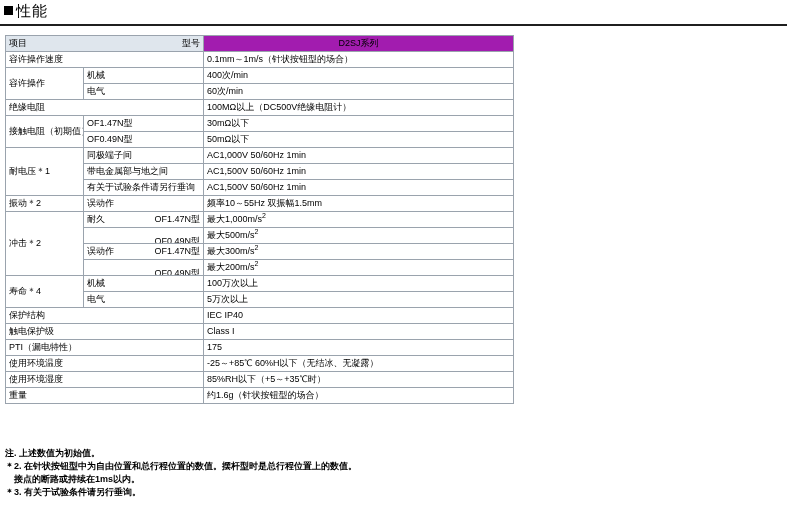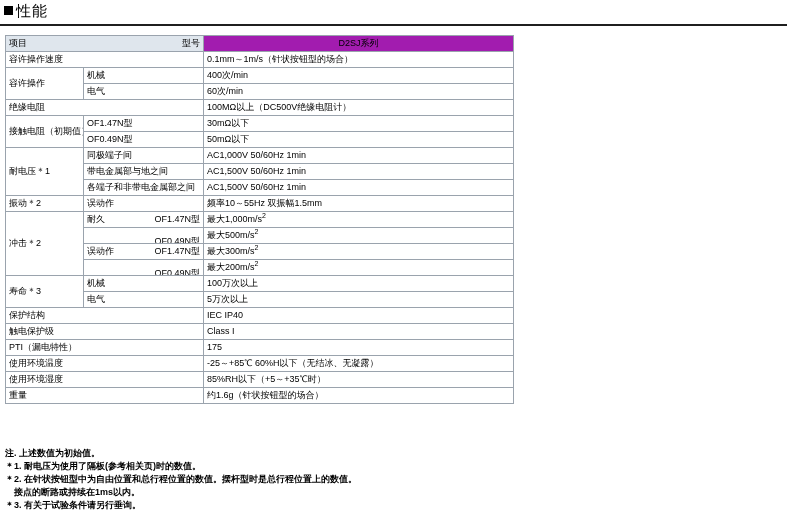--- a/index.html
+++ b/index.html
@@ -174,21 +174,21 @@
       <tr>
         <td class="lbl" rowspan="3">耐电压＊1</td>
         <td class="lbl">同极端子间</td>
         <td class="val">AC1,000V  50/60Hz  1min</td>
       </tr>
       <tr>
         <td class="lbl">带电金属部与地之间</td>
         <td class="val">AC1,500V  50/60Hz  1min</td>
       </tr>
       <tr>
-        <td class="lbl">各端子和非带电金属部之间</td>
+        <td class="lbl">有关于试验条件请另行垂询</td>
         <td class="val">AC1,500V  50/60Hz  1min</td>
       </tr>
 
       <tr>
         <td class="lbl">振动＊2</td>
         <td class="lbl">误动作</td>
         <td class="val">频率10～55Hz  双振幅1.5mm</td>
       </tr>
 
       <tr>
@@ -221,21 +221,21 @@
       <tr>
         <td class="lbl">
           <span class="item-col-inner">
             <span class="right">OF0.49N型</span>
           </span>
         </td>
         <td class="val"><span>最大200m/s</span><sup>2</sup></td>
       </tr>
 
       <tr>
-        <td class="lbl" rowspan="2">寿命＊3</td>
+        <td class="lbl" rowspan="2">寿命＊4</td>
         <td class="lbl">机械</td>
         <td class="val">100万次以上</td>
       </tr>
       <tr>
         <td class="lbl">电气</td>
         <td class="val">5万次以上</td>
       </tr>
 
       <tr>
         <td class="lbl" colspan="2">保护结构</td>
@@ -259,19 +259,18 @@
       </tr>
       <tr>
         <td class="lbl" colspan="2">重量</td>
         <td class="val">约1.6g（针状按钮型的场合）</td>
       </tr>
     </tbody>
   </table>
 
   <div class="notes">
     <div>注. 上述数值为初始值。</div>
-    <div>＊1. 耐电压为使用了隔板(参考相关页)时的数值。</div>
     <div>＊2. 在针状按钮型中为自由位置和总行程位置的数值。摆杆型时是总行程位置上的数值。</div>
     <div class="indent">接点的断路或持续在1ms以内。</div>
     <div>＊3. 有关于试验条件请另行垂询。</div>
   </div>
 
 </div>
 
 </body></html>

